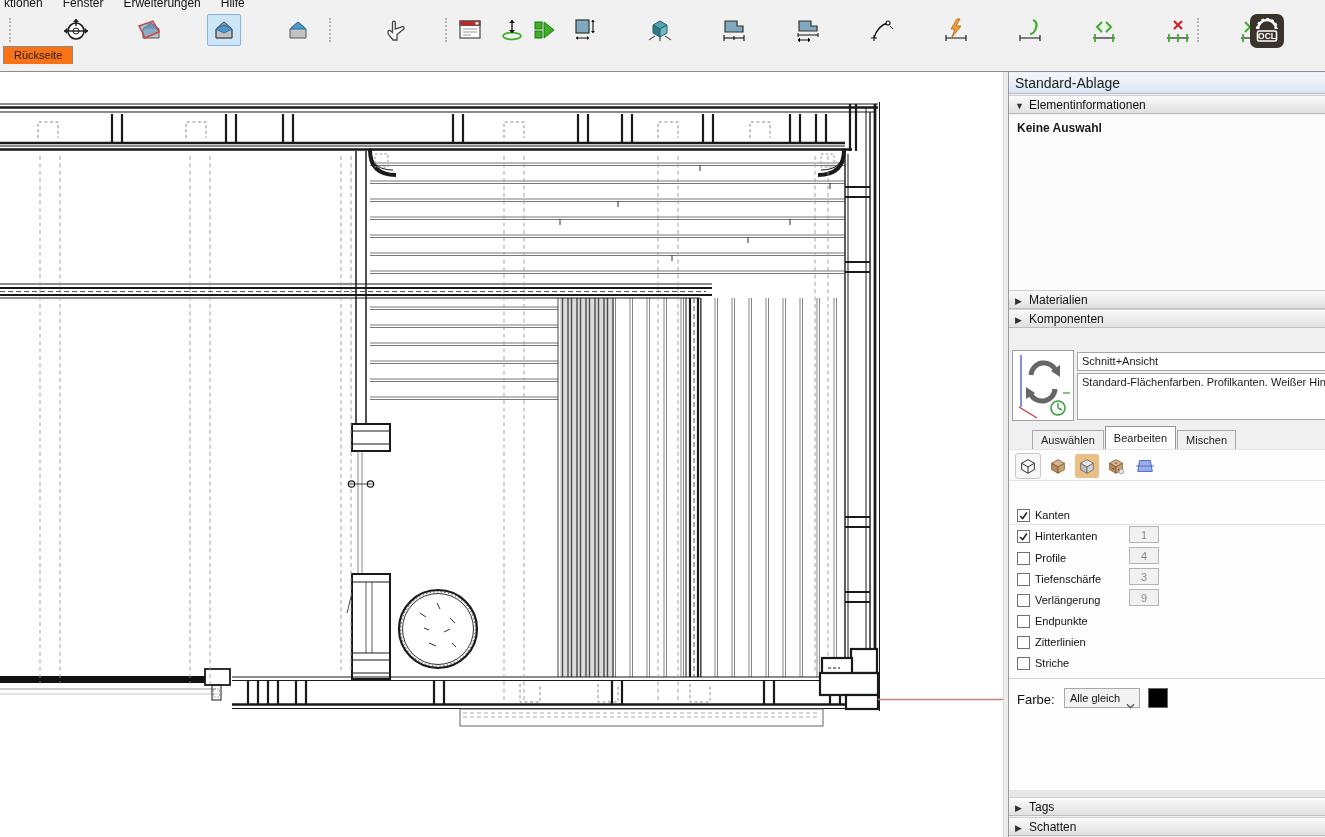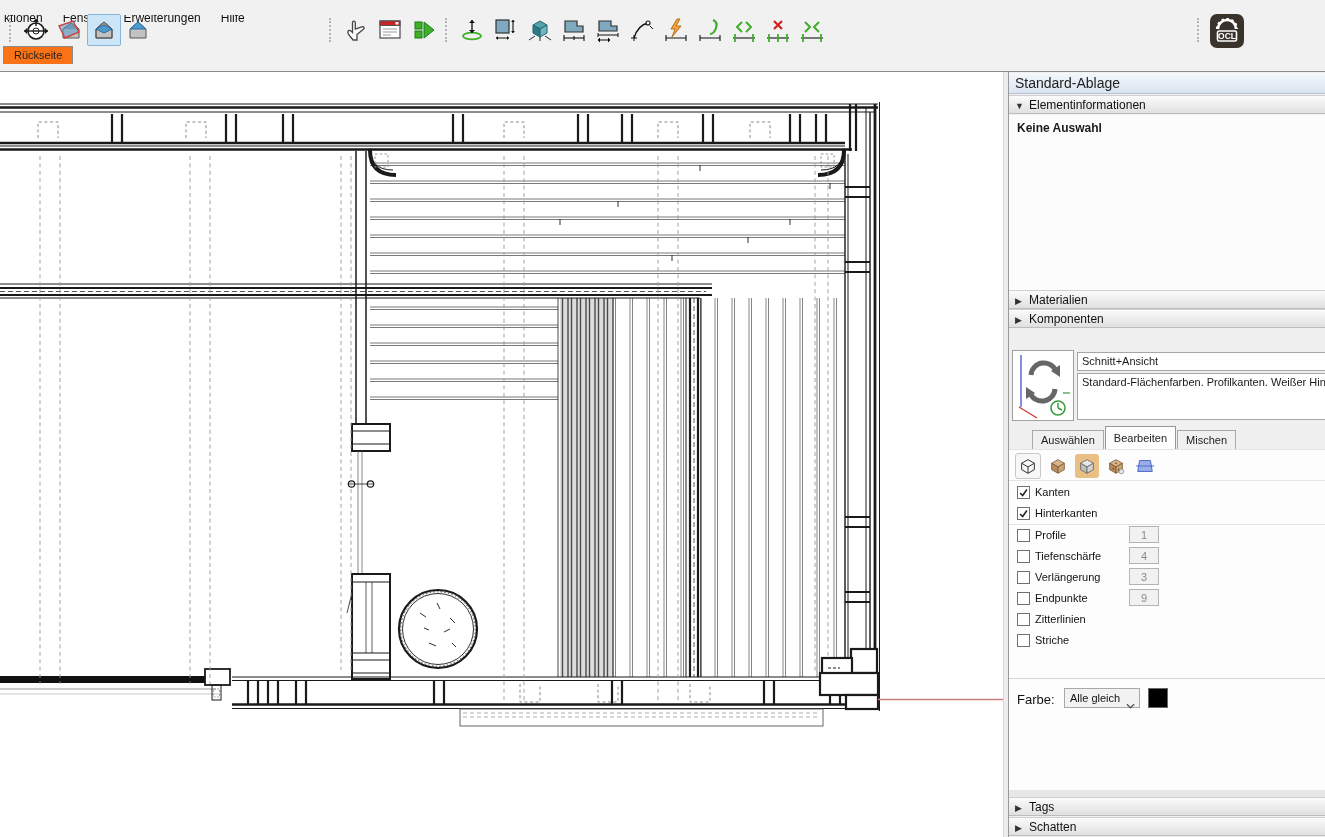--- a/index.html
+++ b/index.html
@@ -1,25 +1,25 @@
 <!DOCTYPE html>
 <html><head>
 <meta charset="utf-8">
 <style>
   html,body{margin:0;padding:0;background:#fff;}
   body{font-family:"Liberation Sans","DejaVu Sans",sans-serif;font-size:12px;color:#1a1a1a;}
   #app{position:relative;width:1325px;height:837px;overflow:hidden;background:#fff;}
 
   
   #chrome{position:absolute;left:0;top:0;width:1325px;height:72px;background:#f1f1f1;border-bottom:1px solid #8c8c8c;box-sizing:border-box;}
-  #menubar{position:absolute;left:0;top:15px;width:100%;height:12px;overflow:hidden;}
+  #menubar{position:absolute;left:0;top:0;width:100%;height:12px;overflow:hidden;}
   #menubar .menuwrap{display:flex;gap:20px;margin:-4px 0 0 4px;}
   #menubar span{font-size:12px;color:#111;}
   .tbrow{position:absolute;top:13px;height:34px;}
-  .tgroup{position:absolute;top:0;display:flex;align-items:center;height:34px;padding-left:7px;}
+  .tgroup{position:absolute;top:0;display:flex;align-items:center;height:34px;padding-left:7px;gap:40px;}
   .grip{width:3px;height:24px;border-left:2px dotted #b5b5b5;margin-right:5px;}
   .tbtn{width:32px;height:30px;display:flex;align-items:center;justify-content:center;border:1px solid transparent;border-radius:2px;background:transparent;}
   .tbtn.active{background:#cde6f7;border-color:#84b6de;}
   .tbtn svg{display:block;}
   #scenetabs{position:absolute;left:3px;top:46px;display:flex;}
   .scenetab{height:18px;line-height:17px;padding:0 10px;background:#f97316;border:1px solid #8a8a8a;border-bottom:none;font-size:11px;color:#222;box-sizing:border-box;}
 
   
   #canvas{position:absolute;left:0;top:72px;width:1003px;height:765px;background:#ffffff;overflow:hidden;}
   #canvas-gap{position:absolute;left:1003px;top:72px;width:5px;height:765px;background:#ededed;border-left:1px solid #d8d8d8;box-sizing:border-box;}
@@ -36,21 +36,21 @@
 
   #styletabs{position:absolute;left:2px;top:355px;width:313px;height:23px;display:flex;align-items:flex-end;border-bottom:1px solid #979797;box-sizing:border-box;padding-left:21px;}
   .stab{height:19px;line-height:18px;padding:0 8px;font-size:11px;color:#222;background:#f0f0f0;border:1px solid #a8a8a8;border-bottom:none;margin-right:1px;box-sizing:border-box;}
   .stab.active{height:23px;line-height:22px;background:#fdfdfd;border-color:#979797;position:relative;z-index:2;}
 
   .iconrow{position:absolute;left:6px;top:381px;display:flex;gap:5px;align-items:center;}
   .irbtn{width:24px;height:24px;display:flex;align-items:center;justify-content:center;border-radius:3px;}
   .irbtn.sel{background:#e9bf83;}
   .irbtn.framed{border:1px solid #c8c8c8;background:#f7f7f7;}
 
-  .cbrow{position:absolute;left:8px;height:16px;display:flex;align-items:center;}
+  .cbrow{position:absolute;left:8px;height:16px;display:flex;align-items:center;margin-top:23px;}
   .cb{width:13px;height:13px;background:#fff;border:1px solid #707070;box-sizing:border-box;display:inline-flex;align-items:center;justify-content:center;}
   .cb svg{display:none;}
   .cb.checked svg{display:block;}
   .cblabel{font-size:11px;margin-left:5px;color:#111;}
   .numfield{position:absolute;left:120px;width:30px;height:17px;line-height:16px;background:#f1f1f1;border:1px solid #b4b4b4;box-sizing:border-box;font-size:11px;color:#8a8a8a;text-align:center;}
   .faintline{position:absolute;left:0;width:100%;height:1px;background:#e4e4e4;}
 
   .farbelabel{position:absolute;left:8px;top:620px;font-size:13px;color:#111;}
   .dropdown{position:absolute;left:55px;top:616px;width:76px;height:20px;background:#f2f2f2;border:1px solid #a9a9a9;box-sizing:border-box;font-size:11px;line-height:18px;padding-left:5px;color:#111;}
   .dropdown .chev{position:absolute;right:4px;top:7px;}

